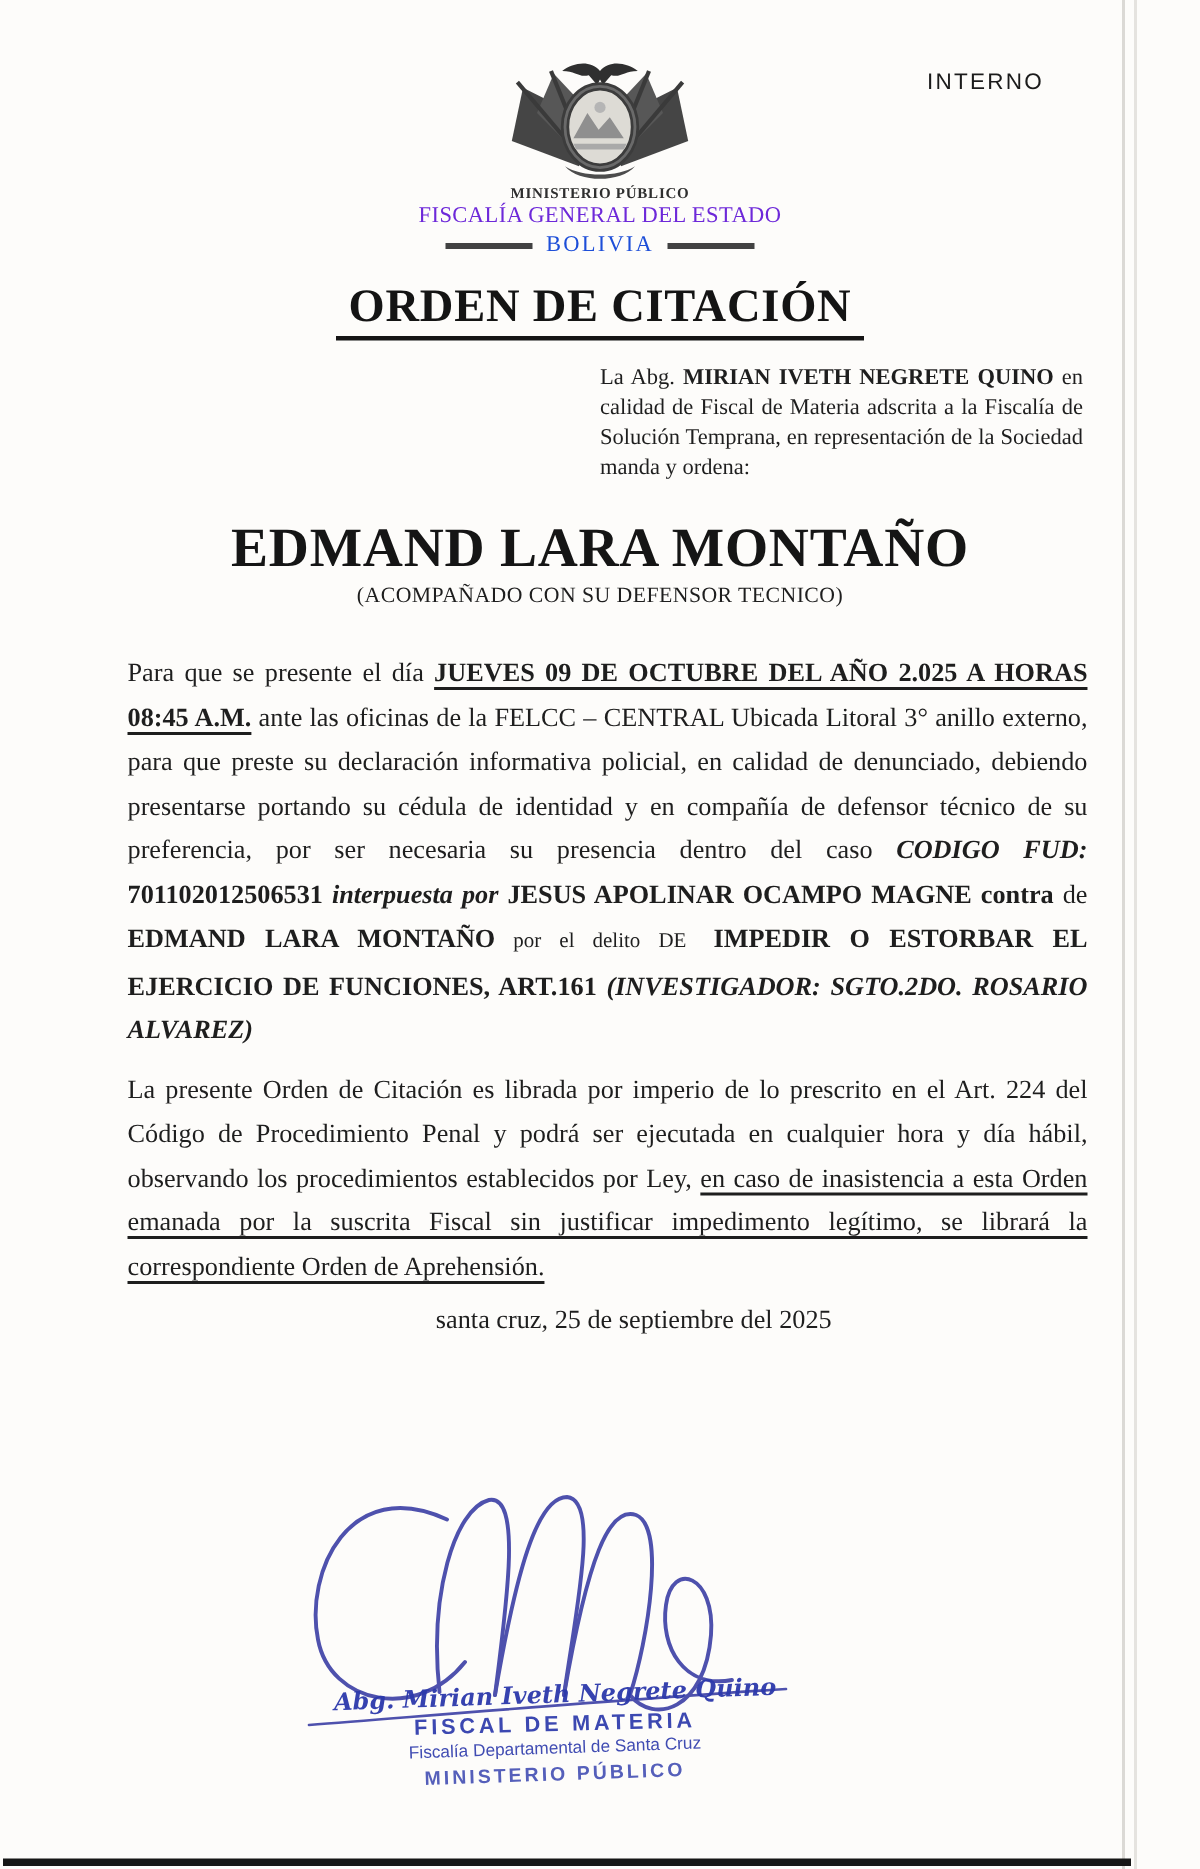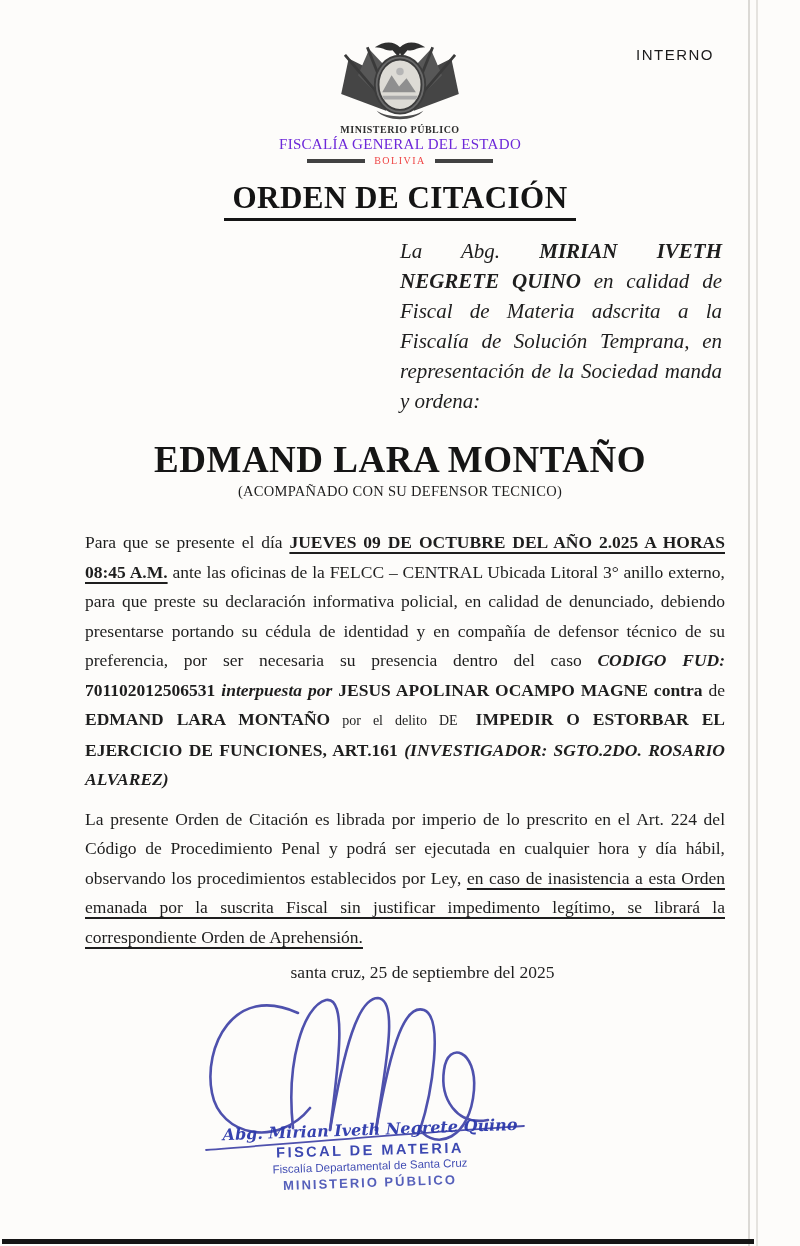--- a/index.html
+++ b/index.html
@@ -2,38 +2,38 @@
 <html><head>
 <meta charset="utf-8">
 <style>
   html,body { margin:0; padding:0; background:#e9e7e3; }
   .page {
     position:relative; width:800px; height:1246px; margin:0 auto;
     background:#fdfcfa; overflow:hidden;
     font-family:"Liberation Serif","DejaVu Serif",serif; color:#1e1e1e;
   }
   .interno {
-    position:absolute; top:46px; right:86px;
+    position:absolute; top:46px; right:104px;
     font-family:"Liberation Sans",sans-serif; font-size:15px;
     letter-spacing:1.5px; color:#1b1b1b;
   }
   .header { padding-top:38px; text-align:center; }
   .emblem { display:block; margin:0 auto; width:160px; height:84px; }
   .org1 { font-size:10px; font-weight:bold; letter-spacing:.5px; color:#2e2e2e; margin-top:2px; }
   .org2 { font-size:15px; letter-spacing:.3px; color:#6d28d9; margin-top:1px; }
   .org3-row { display:flex; align-items:center; justify-content:center; gap:9px; margin-top:2px; }
   .bar { width:58px; height:4px; background:#424242; }
-  .org3 { font-size:10px; letter-spacing:1.5px; color:#ef4444; }
+  .org3 { font-size:15px; letter-spacing:1.5px; color:#1d4ed8; }
 
   .title { margin:14px 0 0; text-align:center; font-size:31px; font-weight:bold; letter-spacing:.5px; color:#141414; }
   .title-inner { border-bottom:3px solid #151515; padding:0 8px 3px; }
 
   .intro {
     width:322px; margin:20px 78px 0 auto;
-    font-size:21px; line-height:30px; text-align:justify;font-style:italic;
+    font-size:15px; line-height:20px; text-align:justify;
   }
   .cite { margin:26px 75px 0 85px; font-size:17.5px; line-height:29px; }
 
   .cited-name { margin-top:22px; text-align:center; font-size:37px; font-weight:bold; letter-spacing:.5px; color:#151515; }
   .cited-note { text-align:center; font-size:14.5px; font-weight:normal; margin-top:2px; letter-spacing:.3px; }
 
   .body-par { margin:28px 75px 0 85px; font-size:17.5px; line-height:29.5px; text-align:justify; }
   .legal { margin-top:10px; }
 
   .bold { font-weight:bold; }

